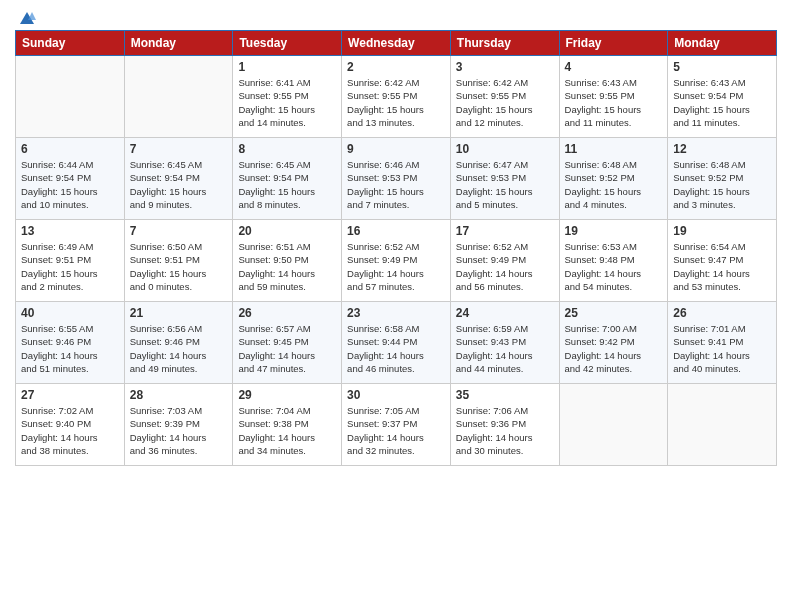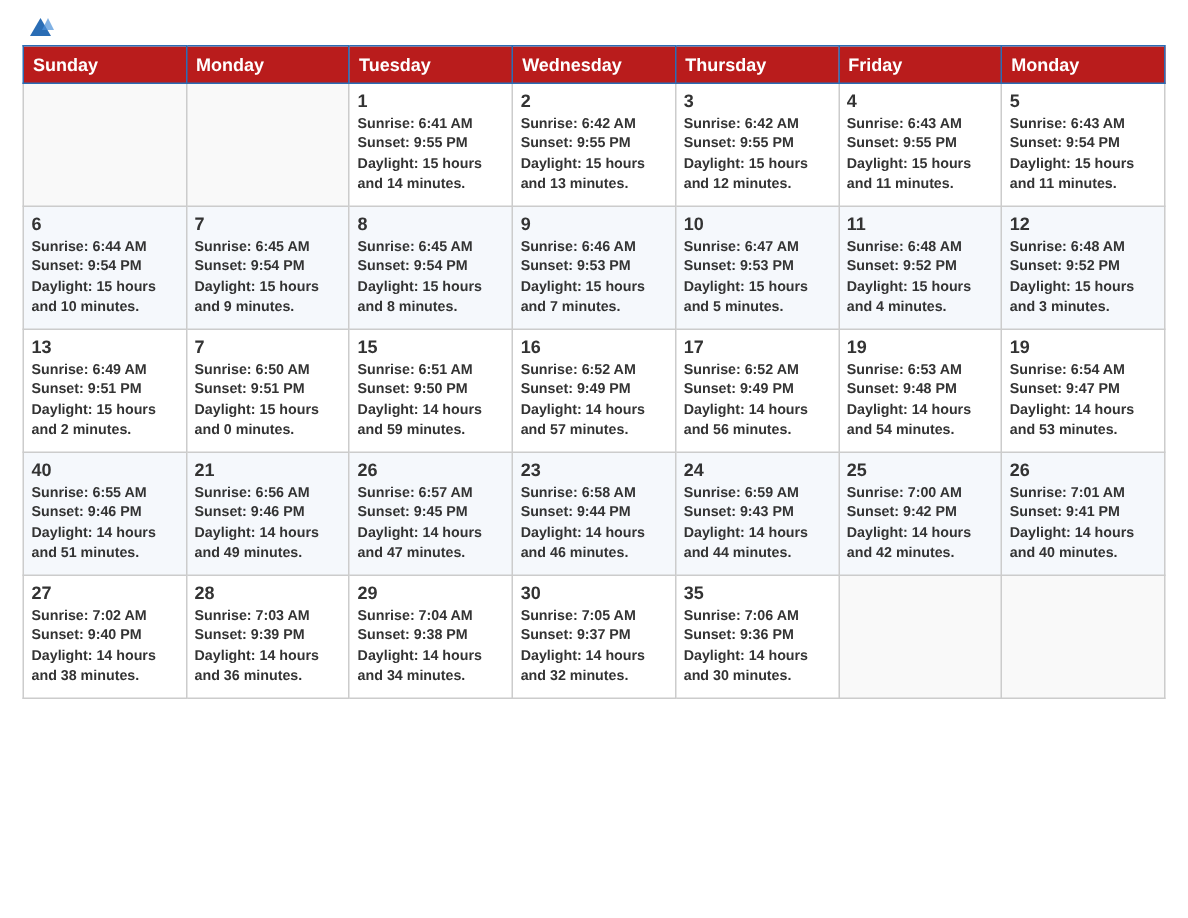--- a/index.html
+++ b/index.html
@@ -74,21 +74,20 @@
     .day-num {
       font-size: 12px;
       font-weight: bold;
       margin-bottom: 2px;
       display: block;
     }
     .cell-text {
       font-size: 9.5px;
       line-height: 1.4;
       color: #333;
-      font-weight: bold;
     }
     .empty { background: #f9f9f9; }
     .alt-row { background: #f5f8fc; }
   </style>
 </head>
 <body>
 
 <div class="page">
   <div class="header">
     <div class="logo">
@@ -179,21 +178,21 @@
         <tr>
           <td>
             <span class="day-num">13</span>
             <div class="cell-text">Sunrise: 6:49 AM<br>Sunset: 9:51 PM<br>Daylight: 15 hours<br>and 2 minutes.</div>
           </td>
           <td>
             <span class="day-num">7</span>
             <div class="cell-text">Sunrise: 6:50 AM<br>Sunset: 9:51 PM<br>Daylight: 15 hours<br>and 0 minutes.</div>
           </td>
           <td>
-            <span class="day-num">15</span>
+            <span class="day-num">20</span>
             <div class="cell-text">Sunrise: 6:51 AM<br>Sunset: 9:50 PM<br>Daylight: 14 hours<br>and 59 minutes.</div>
           </td>
           <td>
             <span class="day-num">16</span>
             <div class="cell-text">Sunrise: 6:52 AM<br>Sunset: 9:49 PM<br>Daylight: 14 hours<br>and 57 minutes.</div>
           </td>
           <td>
             <span class="day-num">17</span>
             <div class="cell-text">Sunrise: 6:52 AM<br>Sunset: 9:49 PM<br>Daylight: 14 hours<br>and 56 minutes.</div>
           </td>

